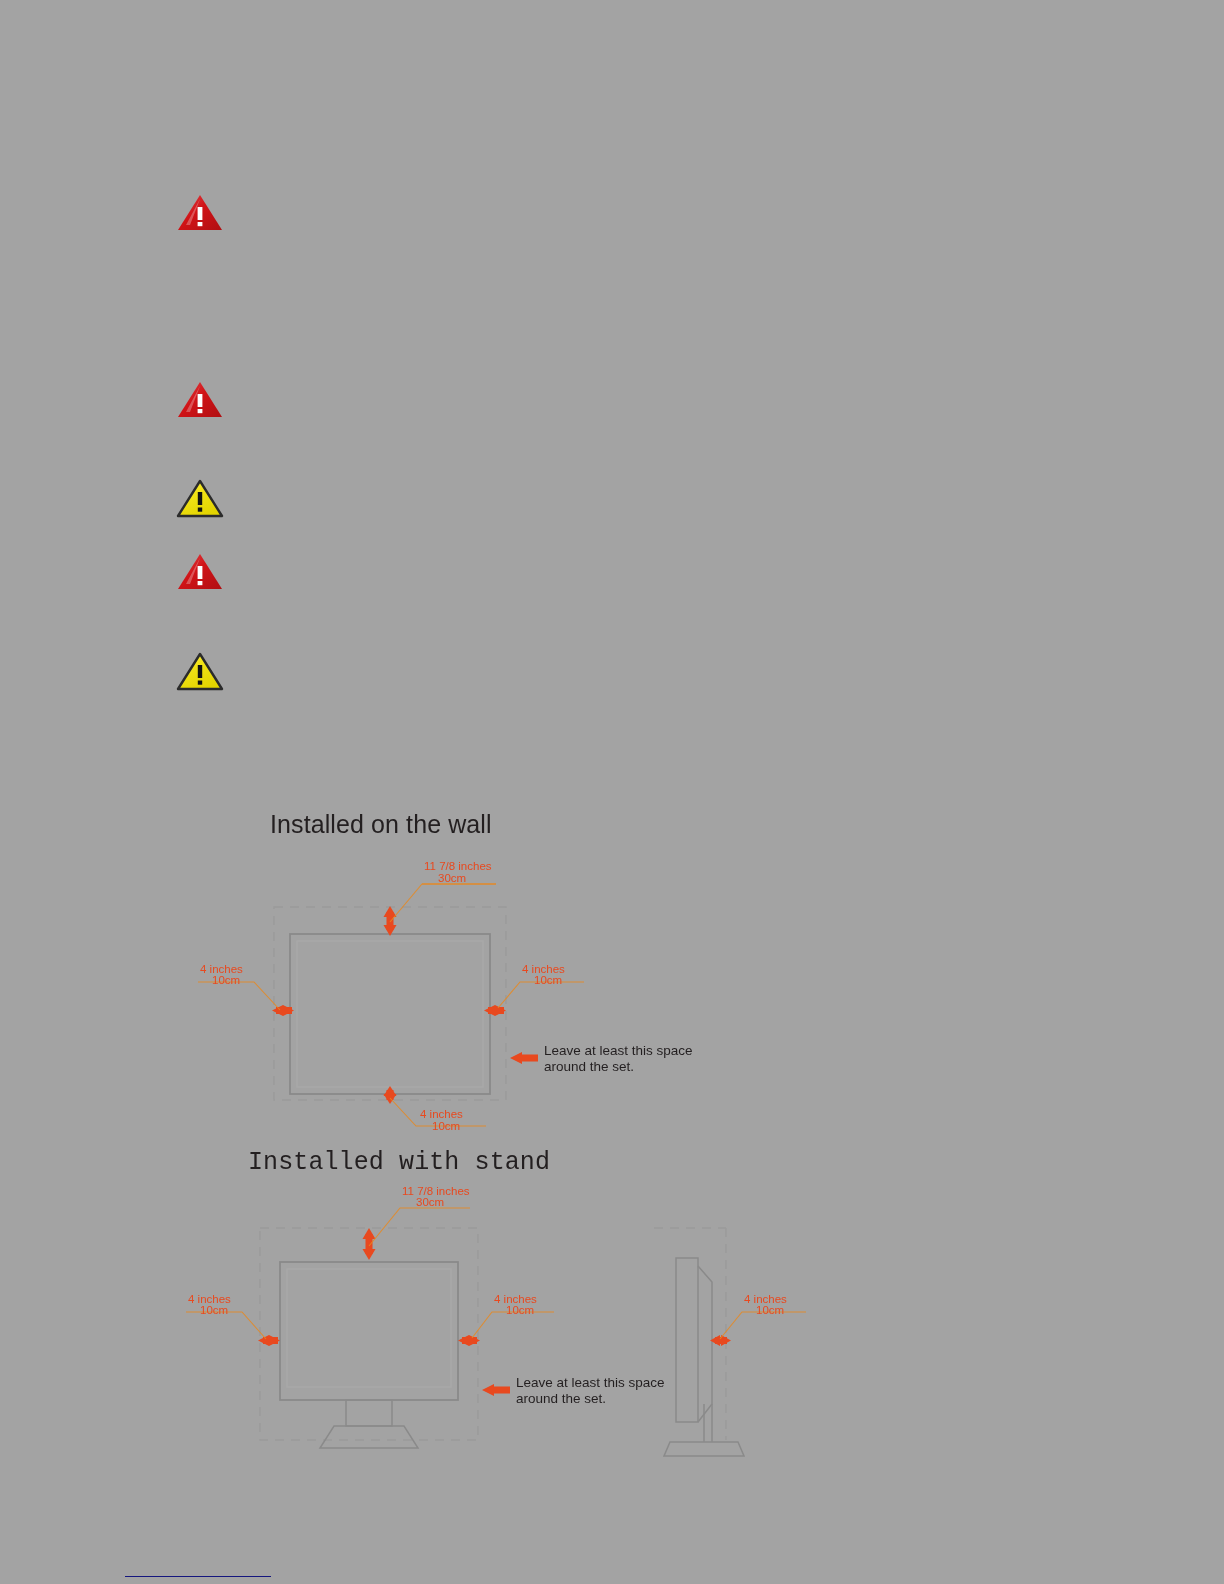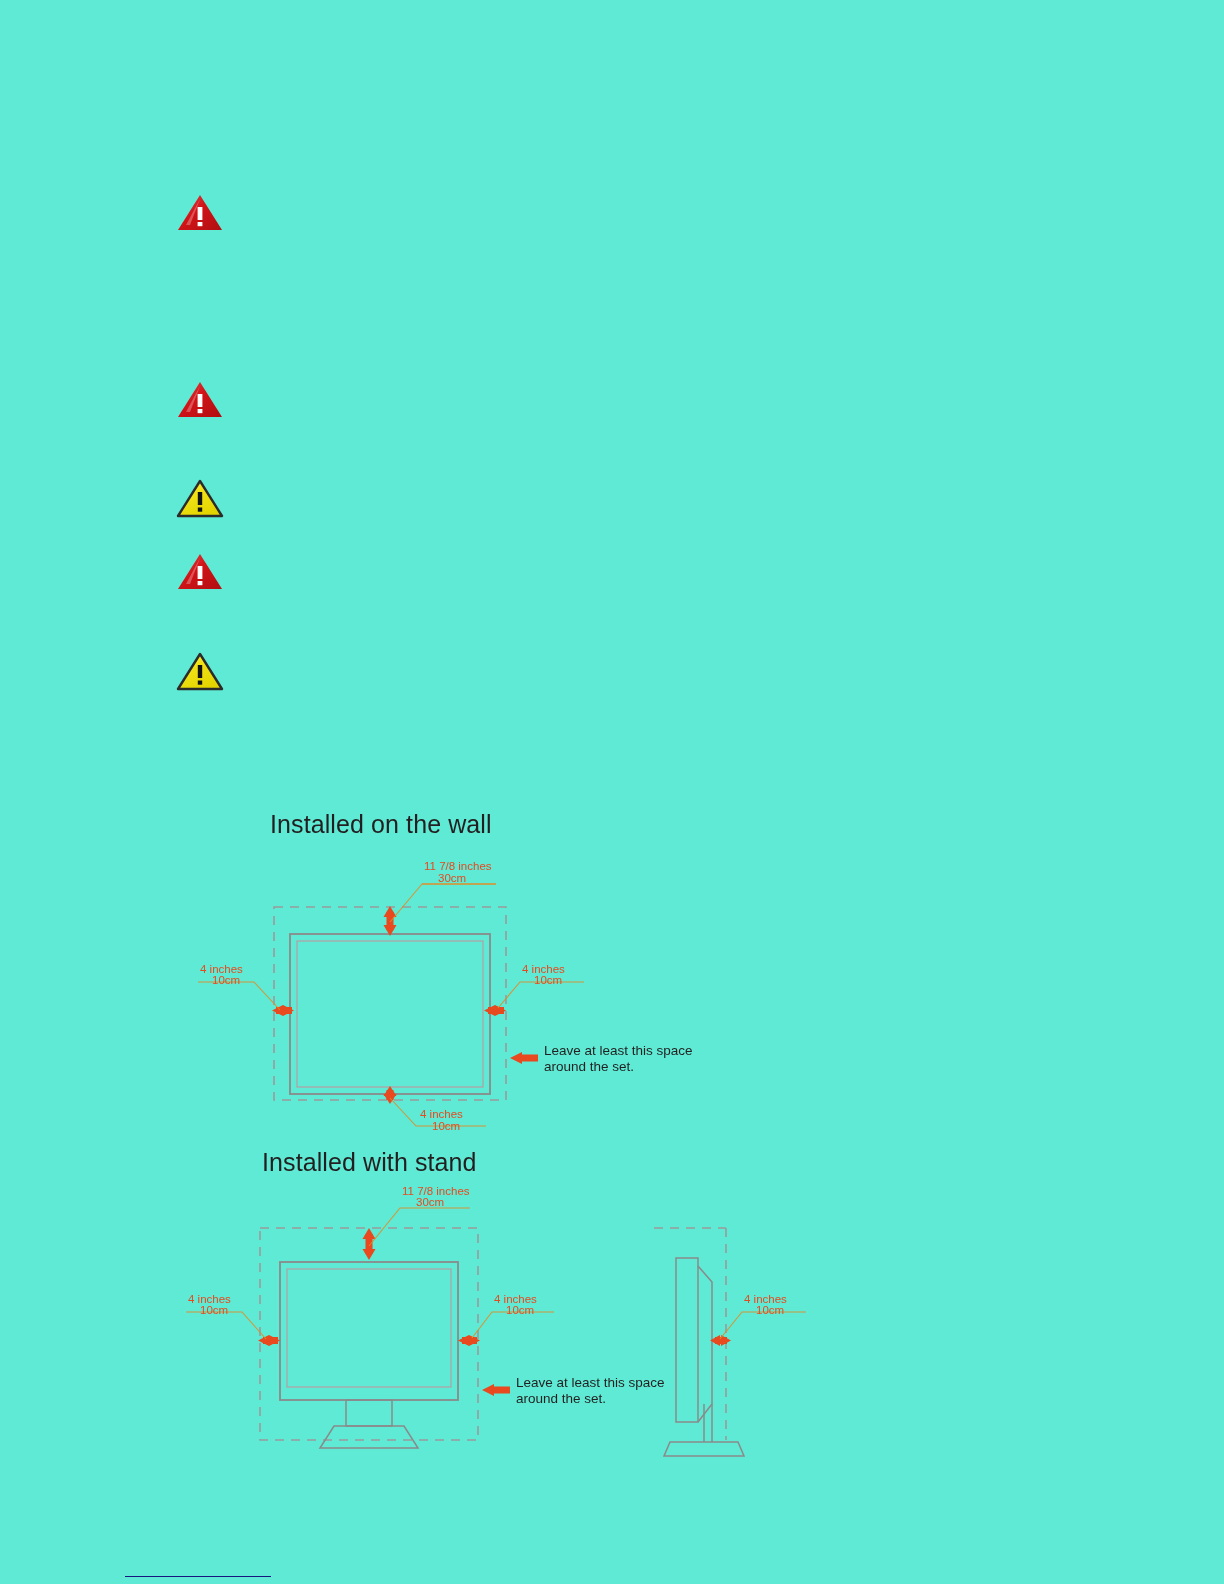--- a/index.html
+++ b/index.html
@@ -1,18 +1,18 @@
 <!DOCTYPE html>
 <html><head>
 <meta charset="utf-8">
 <style>
   html,body{margin:0;padding:0;background:#ffffff;}
   body{width:1224px;height:1584px;position:relative;overflow:hidden;
        font-family:"Liberation Sans","DejaVu Sans",sans-serif;color:#1a1a1a;}
-  .page{position:absolute;inset:0;background:#5eead4;}
+  .page{position:absolute;inset:0;background:#a3a3a3;}
 
   
   .notice{position:absolute;display:flex;align-items:flex-start;}
   .wicon{width:48px;height:40px;position:relative;flex:0 0 auto;}
   .wicon svg{display:block;width:48px;height:40px;}
   .notice-body{margin-left:26px;padding-top:2px;max-width:840px;}
   .notice-body p{margin:0 0 6px 0;font-size:14.5px;line-height:1.45;color:#ffffff;}
 
   
   .diagram-title{position:absolute;font-size:25px;font-weight:400;letter-spacing:.1px;
@@ -197,21 +197,21 @@
 
       <g fill="#e8491f">
         <rect x="338" y="194.5" width="20" height="7"></rect>
         <polygon points="330,198 342,192 342,204"></polygon>
       </g>
       <text class="lbl-dark" x="364" y="195" font-size="13.5">Leave at least this space</text>
       <text class="lbl-dark" x="364" y="211" font-size="13.5">around the set.</text>
     </svg>
   </div>
 
-  <div class="diagram-title" style="left:262px;top:1148px;">Installed with stand</div>
+  <div class="diagram-title" style="left:248px;top:1148px;font-family:Liberation Mono, monospace;">Installed with stand</div>
 
   <div class="fig" style="left:170px;top:1190px;">
     <svg width="680" height="320" viewBox="0 0 680 320">
 
       <rect x="90" y="38" width="218" height="212" fill="none" stroke="#9b9b9b" stroke-width="1.6" stroke-dasharray="9 7"></rect>
 
       <rect x="110" y="72" width="178" height="138" fill="none" stroke="#8a8a8a" stroke-width="1.8"></rect>
       <rect x="117" y="79" width="164" height="118" fill="none" stroke="#a9a9a9" stroke-width="1.4"></rect>
       <rect x="176" y="210" width="46" height="26" fill="none" stroke="#8a8a8a" stroke-width="1.5"></rect>
       <polygon points="164,236 234,236 248,258 150,258" fill="none" stroke="#8a8a8a" stroke-width="1.5"></polygon>

